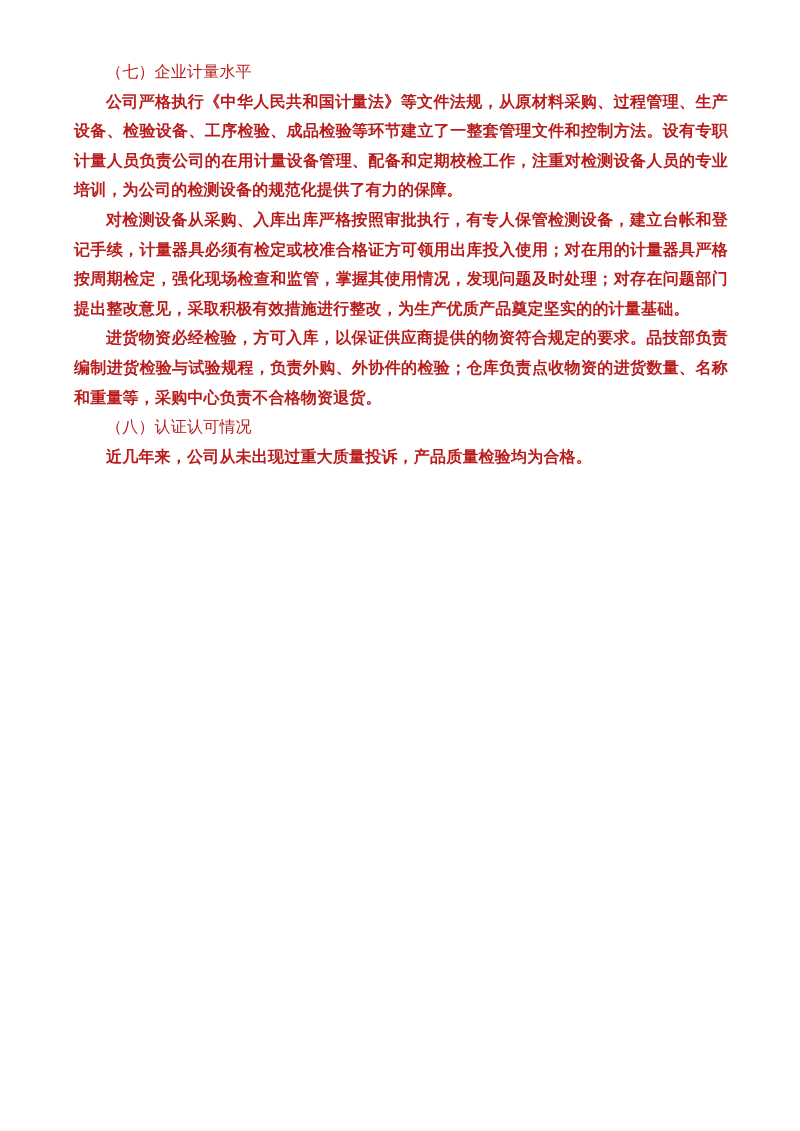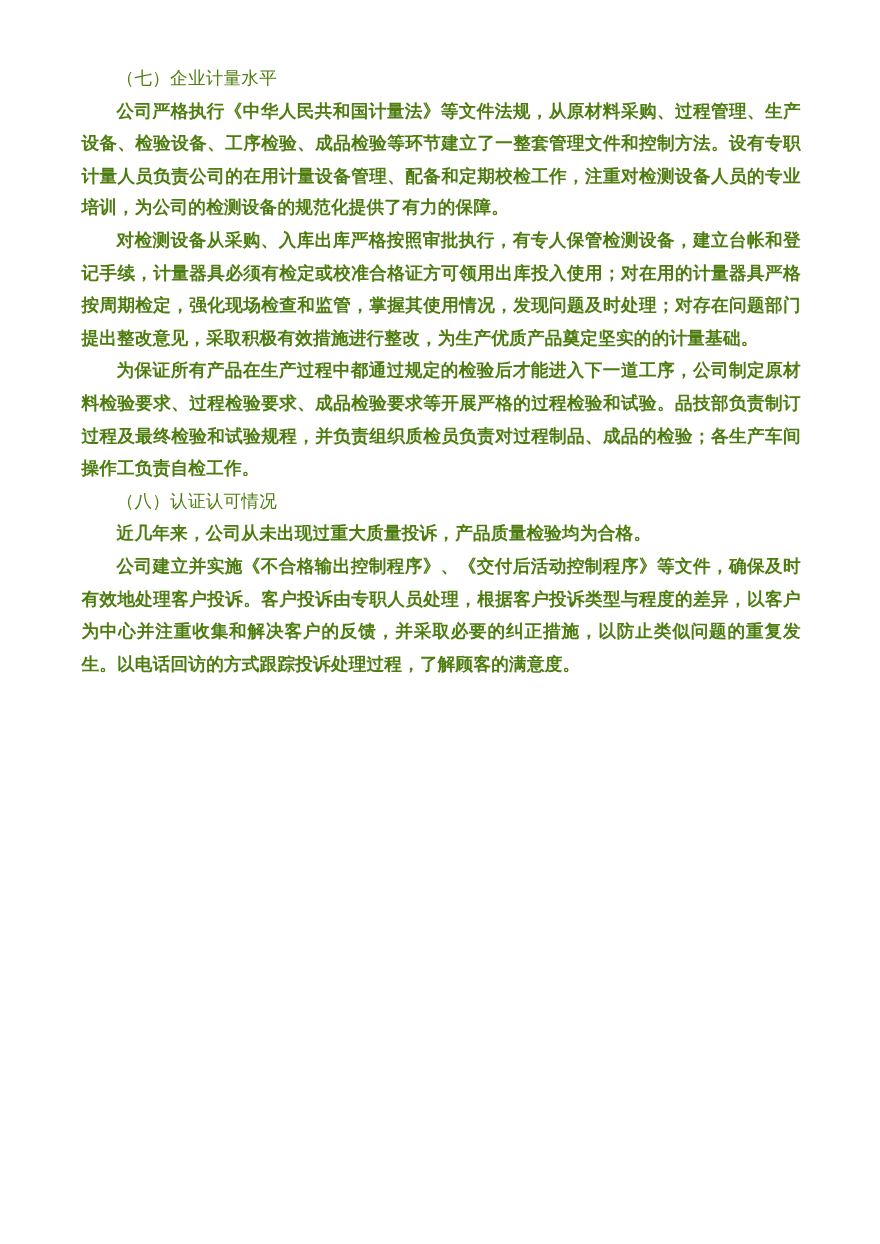--- a/index.html
+++ b/index.html
@@ -15,21 +15,21 @@
     overflow: hidden;
   }
   .content {
     position: absolute;
     left: 74px;
     top: 57px;
     width: 654px;
     font-family: "Liberation Sans", "DejaVu Sans", sans-serif;
     font-size: 16px;
     line-height: 29.6px;
-    color: #4d7c0f;
+    color: #b91c1c;
     letter-spacing: 0.2px;
   }
   .content p {
     margin: 0;
     padding: 0;
     text-indent: 2em;
   }
   .content p.para {
     text-align: justify;
     text-align-last: left;
@@ -41,18 +41,17 @@
   }
 </style>
 </head>
 <body>
 
 <div class="page">
   <div class="content">
     <p class="heading">（七）企业计量水平</p>
     <p class="para">公司严格执行《中华人民共和国计量法》等文件法规，从原材料采购、过程管理、生产设备、检验设备、工序检验、成品检验等环节建立了一整套管理文件和控制方法。设有专职计量人员负责公司的在用计量设备管理、配备和定期校检工作，注重对检测设备人员的专业培训，为公司的检测设备的规范化提供了有力的保障。</p>
     <p class="para">对检测设备从采购、入库出库严格按照审批执行，有专人保管检测设备，建立台帐和登记手续，计量器具必须有检定或校准合格证方可领用出库投入使用；对在用的计量器具严格按周期检定，强化现场检查和监管，掌握其使用情况，发现问题及时处理；对存在问题部门提出整改意见，采取积极有效措施进行整改，为生产优质产品奠定坚实的的计量基础。</p>
-    <p class="para">为保证所有产品在生产过程中都通过规定的检验后才能进入下一道工序，公司制定原材料检验要求、过程检验要求、成品检验要求等开展严格的过程检验和试验。品技部负责制订过程及最终检验和试验规程，并负责组织质检员负责对过程制品、成品的检验；各生产车间操作工负责自检工作。</p>
+    <p class="para">进货物资必经检验，方可入库，以保证供应商提供的物资符合规定的要求。品技部负责编制进货检验与试验规程，负责外购、外协件的检验；仓库负责点收物资的进货数量、名称和重量等，采购中心负责不合格物资退货。</p>
     <p class="heading">（八）认证认可情况</p>
     <p class="para">近几年来，公司从未出现过重大质量投诉，产品质量检验均为合格。</p>
-    <p class="para">公司建立并实施《不合格输出控制程序》、《交付后活动控制程序》等文件，确保及时有效地处理客户投诉。客户投诉由专职人员处理，根据客户投诉类型与程度的差异，以客户为中心并注重收集和解决客户的反馈，并采取必要的纠正措施，以防止类似问题的重复发生。以电话回访的方式跟踪投诉处理过程，了解顾客的满意度。</p>
   </div>
 </div>
 
 </body></html>

